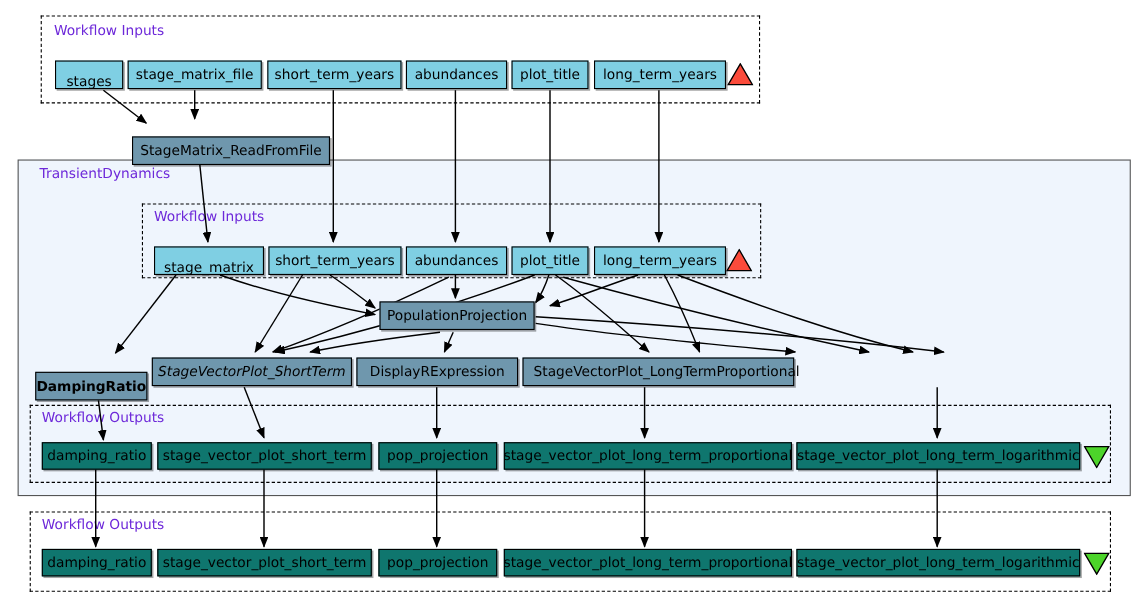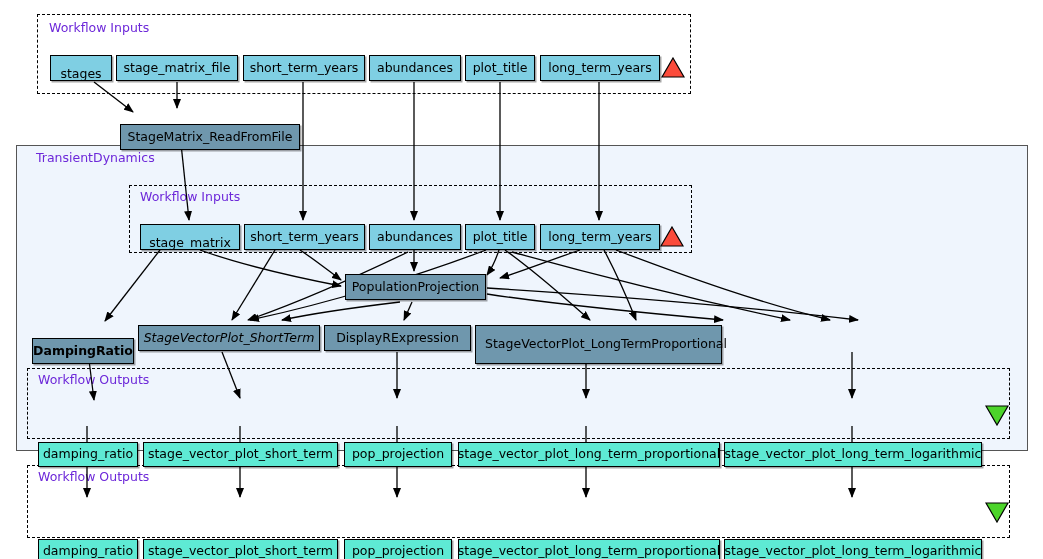--- a/index.html
+++ b/index.html
@@ -62,22 +62,21 @@
     line-height: 1;
   }
   .node.input {
     background: #82ccdd;
     background: #7fcfe3;
   }
   .node.process {
     background: #6f97ad;
   }
   .node.output {
-    background: #5eead4;
-    margin-top: 40px;
+    background: #0f766e;
   }
   .tri-wrap { position: absolute; }
   .tri-wrap svg { display:block; }
 </style>
 </head>
 <body>
 
 <div id="canvas">
 
   <div class="cluster cluster-dashed" style="left:37px; top:14px; width:654px; height:80px;"></div>
@@ -206,21 +205,21 @@
   </div>
   <div class="node process" style="left:32px; top:338px; width:102px; height:26px;font-weight:bold;">
     <span>DampingRatio</span>
   </div>
   <div class="node process" style="left:138px; top:325px; width:182px; height:26px;font-style:italic;">
     <span>StageVectorPlot_ShortTerm</span>
   </div>
   <div class="node process" style="left:324px; top:325px; width:147px; height:26px;">
     <span>DisplayRExpression</span>
   </div>
-  <div class="node process" style="left:475px; top:325px; width:247px; height:39px;padding-left:15px;">
+  <div class="node process" style="left:475px; top:325px; width:247px; height:26px;padding-left:15px;">
     <span>StageVectorPlot_LongTermProportional</span>
   </div>
 
   <div class="node output" style="left:38px; top:402px; width:100px; height:25px;">
     <span>damping_ratio</span>
   </div>
   <div class="node output" style="left:143px; top:402px; width:195px; height:25px;">
     <span>stage_vector_plot_short_term</span>
   </div>
   <div class="node output" style="left:344px; top:402px; width:108px; height:25px;">

